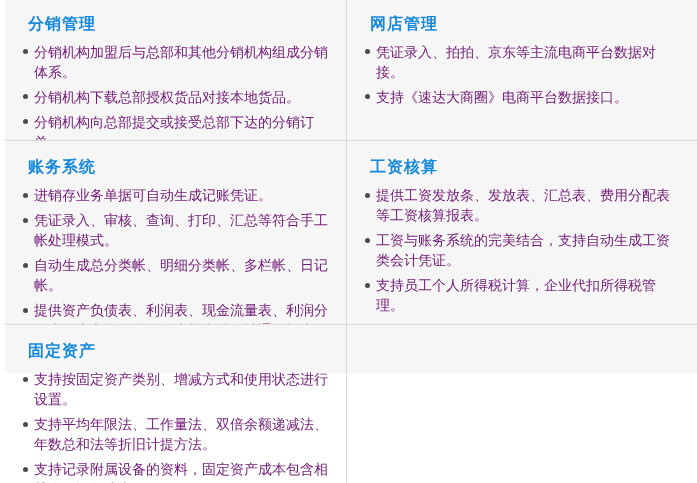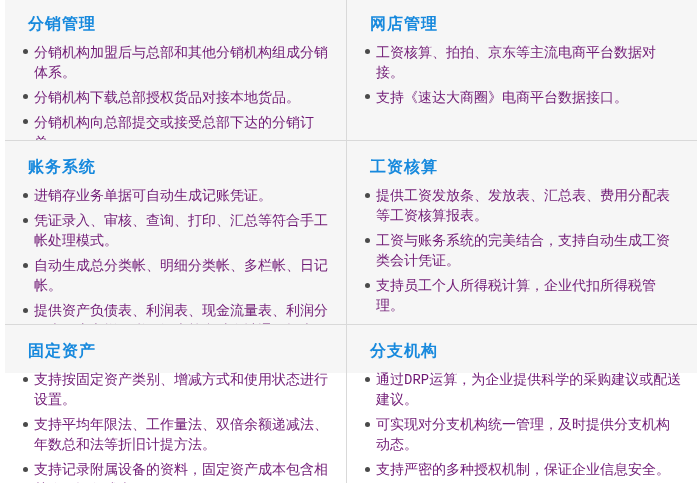--- a/index.html
+++ b/index.html
@@ -67,21 +67,21 @@
       <ul class="feature-list">
           <li>分销机构加盟后与总部和其他分销机构组成分销体系。</li>
           <li>分销机构下载总部授权货品对接本地货品。</li>
           <li>分销机构向总部提交或接受总部下达的分销订单。</li>
         </ul>
     </div>
 
     <div class="cell col-right row-1">
       <h3 class="section-title">网店管理</h3>
       <ul class="feature-list">
-          <li>工资核算、拍拍、京东等主流电商平台数据对接。</li>
+          <li>凭证录入、拍拍、京东等主流电商平台数据对接。</li>
           <li>支持《速达大商圈》电商平台数据接口。</li>
         </ul>
     </div>
 
     <div class="cell col-left row-2">
       <h3 class="section-title">账务系统</h3>
       <ul class="feature-list">
           <li>进销存业务单据可自动生成记账凭证。</li>
           <li>凭证录入、审核、查询、打印、汇总等符合手工帐处理模式。</li>
           <li>自动生成总分类帐、明细分类帐、多栏帐、日记帐。</li>
@@ -100,23 +100,15 @@
 
     <div class="cell col-left row-3">
       <h3 class="section-title">固定资产</h3>
       <ul class="feature-list">
           <li>支持按固定资产类别、增减方式和使用状态进行设置。</li>
           <li>支持平均年限法、工作量法、双倍余额递减法、年数总和法等折旧计提方法。</li>
           <li>支持记录附属设备的资料，固定资产成本包含相关附属设备成本。</li>
         </ul>
     </div>
 
-    <div class="cell col-right row-3">
-      <h3 class="section-title">分支机构</h3>
-      <ul class="feature-list">
-          <li>通过DRP运算，为企业提供科学的采购建议或配送建议。</li>
-          <li>可实现对分支机构统一管理，及时提供分支机构动态。</li>
-          <li>支持严密的多种授权机制，保证企业信息安全。</li>
-        </ul>
-    </div>
 
   </div>
 </div>
 
 </body></html>

